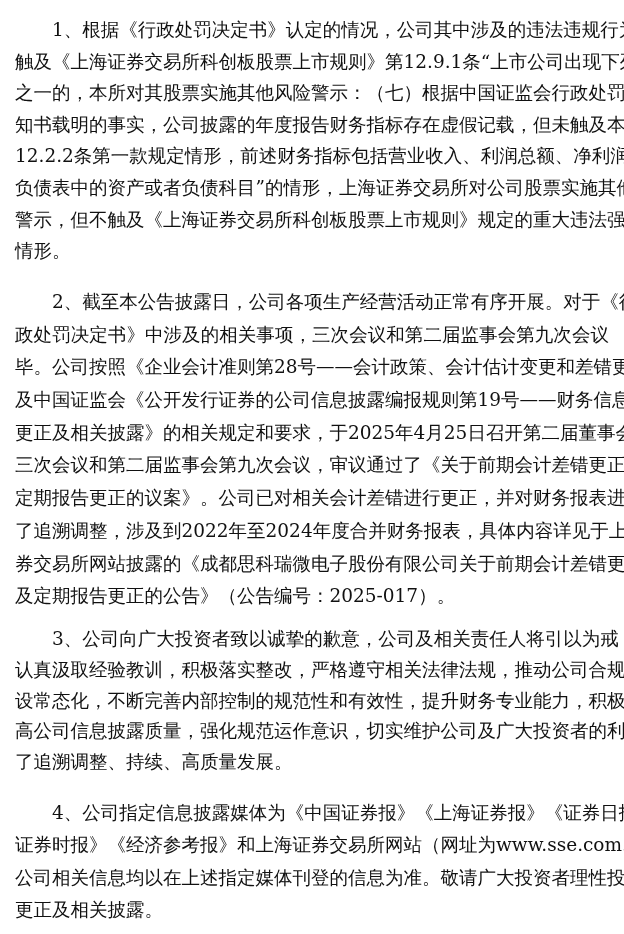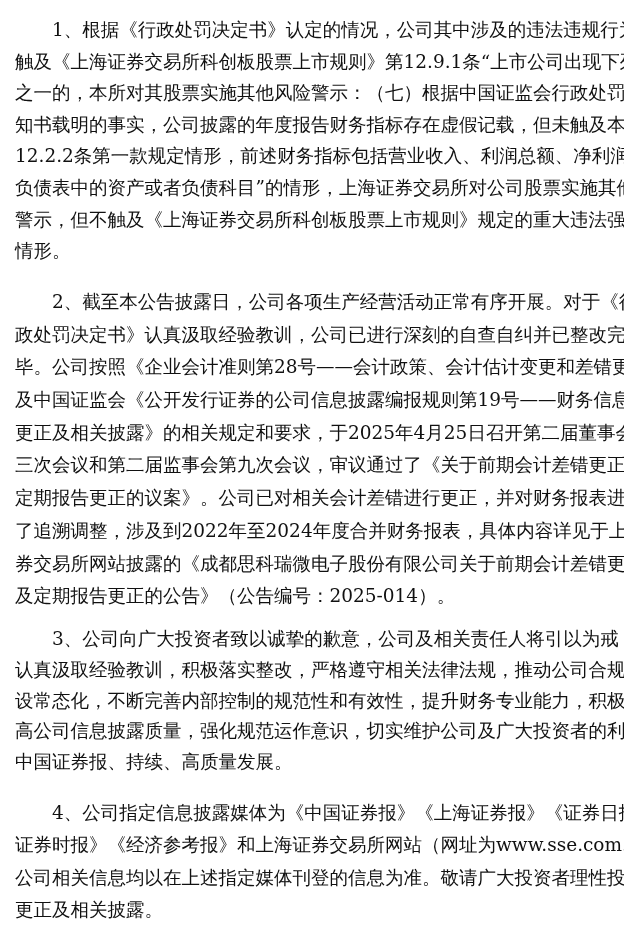--- a/index.html
+++ b/index.html
@@ -62,37 +62,37 @@
     <span class="line">之一的，本所对其股票实施其他风险警示：（七）根据中国证监会行政处罚事先告</span>
     <span class="line">知书载明的事实，公司披露的年度报告财务指标存在虚假记载，但未触及本规则第</span>
     <span class="line">12.2.2条第一款规定情形，前述财务指标包括营业收入、利润总额、净利润、资产</span>
     <span class="line">负债表中的资产或者负债科目”的情形，上海证券交易所对公司股票实施其他风险</span>
     <span class="line">警示，但不触及《上海证券交易所科创板股票上市规则》规定的重大违法强制退市</span>
     <span class="line last">情形。</span>
   </div>
 
   <div class="para" id="p2">
     <span class="line first">2、截至本公告披露日，公司各项生产经营活动正常有序开展。对于《行</span>
-    <span class="line">政处罚决定书》认真汲取经验教训，公司已进行深刻的自查自纠并已整改完</span>
+    <span class="line">政处罚决定书》中涉及的相关事项，三次会议和第二届监事会第九次会议</span>
     <span class="line">毕。公司按照《企业会计准则第28号——会计政策、会计估计变更和差错更正》</span>
     <span class="line">及中国证监会《公开发行证券的公司信息披露编报规则第19号——财务信息的</span>
     <span class="line">更正及相关披露》的相关规定和要求，于2025年4月25日召开第二届董事会第十</span>
     <span class="line">三次会议和第二届监事会第九次会议，审议通过了《关于前期会计差错更正及</span>
     <span class="line">定期报告更正的议案》。公司已对相关会计差错进行更正，并对财务报表进行</span>
     <span class="line">了追溯调整，涉及到2022年至2024年度合并财务报表，具体内容详见于上海证</span>
     <span class="line">券交易所网站披露的《成都思科瑞微电子股份有限公司关于前期会计差错更正</span>
-    <span class="line last">及定期报告更正的公告》（公告编号：2025-014）。</span>
+    <span class="line last">及定期报告更正的公告》（公告编号：2025-017）。</span>
   </div>
 
   <div class="para" id="p3">
     <span class="line first">3、公司向广大投资者致以诚挚的歉意，公司及相关责任人将引以为戒，</span>
     <span class="line">认真汲取经验教训，积极落实整改，严格遵守相关法律法规，推动公司合规建</span>
     <span class="line">设常态化，不断完善内部控制的规范性和有效性，提升财务专业能力，积极提</span>
     <span class="line">高公司信息披露质量，强化规范运作意识，切实维护公司及广大投资者的利益，</span>
-    <span class="line last">中国证券报、持续、高质量发展。</span>
+    <span class="line last">了追溯调整、持续、高质量发展。</span>
   </div>
 
   <div class="para" id="p4">
     <span class="line first">4、公司指定信息披露媒体为《中国证券报》《上海证券报》《证券日报》《</span>
     <span class="line">证券时报》《经济参考报》和上海证券交易所网站（网址为www.sse.com.cn），</span>
     <span class="line">公司相关信息均以在上述指定媒体刊登的信息为准。敬请广大投资者理性投资，</span>
     <span class="line last">更正及相关披露。</span>
   </div>
 
 </div>

